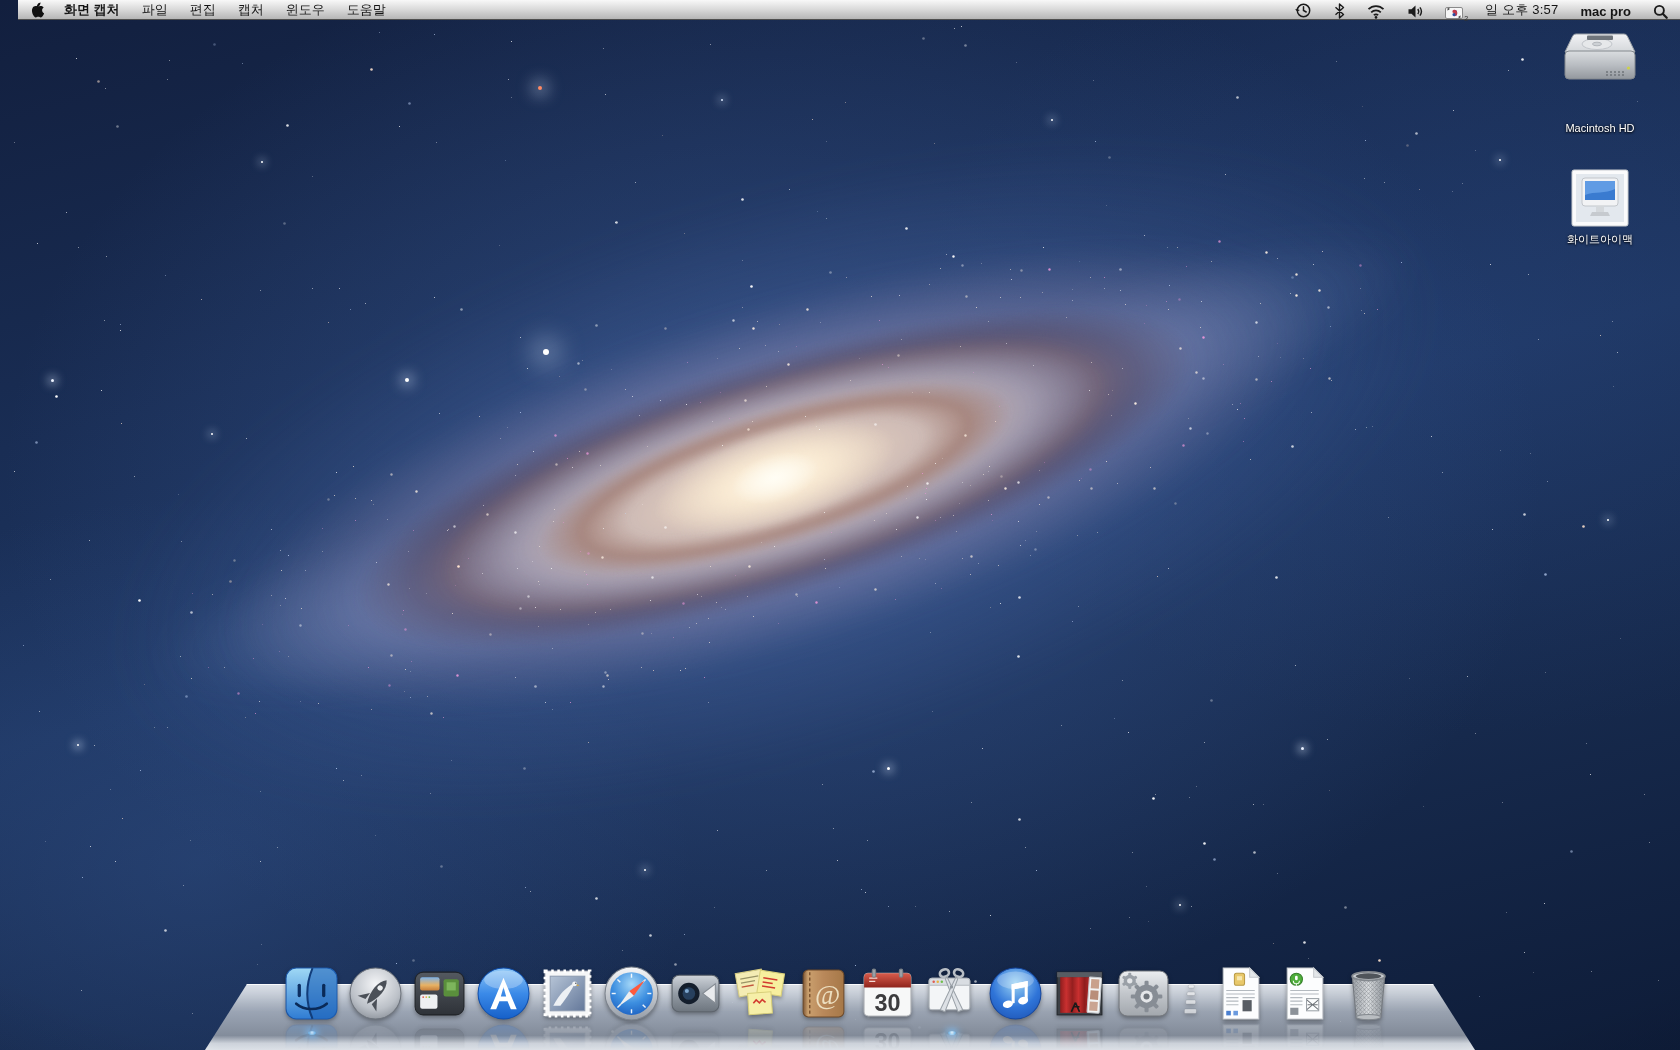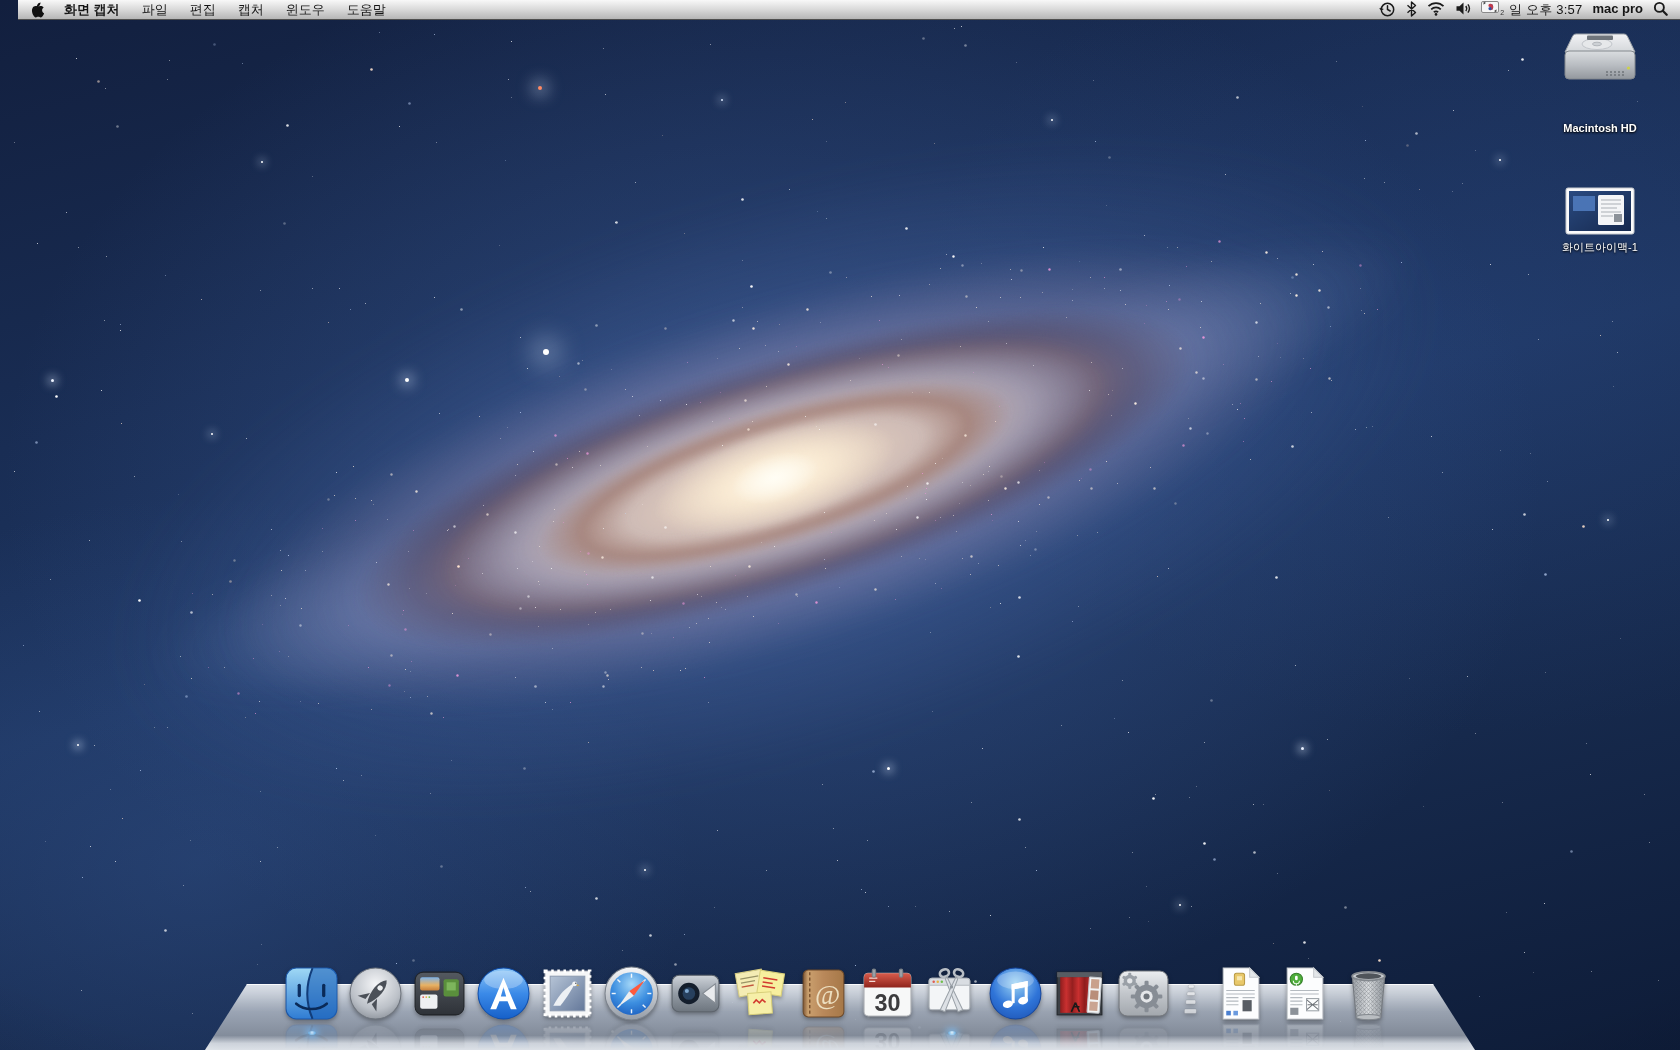--- a/index.html
+++ b/index.html
@@ -44,34 +44,34 @@
 
   
   .menu-bar { position:absolute; top:0; left:0; right:0; height:20px; z-index:50;
     background:linear-gradient(#f8f8f8,#d9d9d9 50%,#b6b6b6);
     border-bottom:1px solid #4f4f4f; display:flex; align-items:center;
     padding:0 12px; font-size:13px; color:#151515;margin-left:18px; }
   .mb-left { display:flex; align-items:center; gap:22px; }
   .mb-apple { display:flex; align-items:center; margin-right:-2px; }
   .mb-app { font-weight:bold; }
   .mb-item, .mb-app, .mb-apple { cursor:default; }
-  .mb-right { margin-left:auto; display:flex; align-items:flex-start; gap:10px; }
+  .mb-right { margin-left:auto; display:flex; align-items:flex-end; gap:22px; }
   .mb-ico { display:flex; align-items:center; }
   .mb-clock { letter-spacing:.2px; }
   .mb-user { font-weight:bold; }
   .mb-flag { position:relative; display:flex; align-items:center; }
   .flag-badge { position:absolute; right:-5px; bottom:-3px; font-size:7px; color:#333; }
 
   
   .desktop-icons { position:absolute; top:28px; right:10px; width:140px; z-index:10;
     display:flex; flex-direction:column; align-items:center; }
   .d-icon { display:flex; flex-direction:column; align-items:center; width:140px; cursor:default; }
   .d-icon .dlabel { margin-top:4px; font-size:11px; color:#fff; text-align:center;
     text-shadow:0 1px 2px rgba(0,0,0,.95), 0 0 3px rgba(0,0,0,.6); }
-  .d-icon.hd .dlabel { font-weight:bold;margin-top:28px; }
+  .d-icon.hd .dlabel { font-weight:normal;margin-top:28px; }
   .d-gap1 { margin-top:34px; } .d-gap2 { margin-top:52px; }
 
   
   .dock { position:absolute; left:0; right:0; bottom:0; height:110px; z-index:60; }
   .dock-shelf { position:absolute; left:50%; bottom:0; transform:translateX(-50%);
     width:1270px; height:66px;
     background:linear-gradient(180deg, rgba(222,228,235,.93) 0%, rgba(172,180,192,.88) 42%,
       rgba(142,150,162,.9) 78%, rgba(212,217,224,.96) 90%, rgba(228,232,237,.96) 100%);
     clip-path:polygon(42px 0, calc(100% - 42px) 0, 100% 100%, 0 100%);
     box-shadow:inset 0 1px 0 rgba(255,255,255,.85), inset 0 12px 18px rgba(255,255,255,.25); }
@@ -225,41 +225,33 @@
             <circle cx="52" cy="47" r="1"></circle>
             <circle cx="56" cy="47" r="1"></circle>
             <circle cx="60" cy="47" r="1"></circle>
             <circle cx="64" cy="47" r="1"></circle>
           </g>
         <circle cx="69.5" cy="40" r="1.6" fill="#cdd24a"></circle>
       </svg>
       <div class="dlabel">Macintosh HD</div>
     </div>
 
-
-    <div class="d-icon d-gap2">
-      <svg width="72" height="50" viewBox="0 0 72 50">
-        <rect x="2" y="2" width="68" height="46" rx="2" fill="#fbfbfc" stroke="#c9ccd0"></rect>
-        <rect x="5" y="5" width="62" height="40" fill="#1d3560"></rect>
-        <rect x="5" y="5" width="62" height="40" fill="url(#scg)"></rect>
-        <defs>
-            <linearGradient id="scg" x1="0" y1="0" x2="1" y2="1">
-              <stop offset="0" stop-color="#2a4a80"></stop>
-              <stop offset="1" stop-color="#16294e"></stop>
-            </linearGradient>
-          </defs>
-        <rect x="9" y="10" width="22" height="15" fill="#4a74b5"></rect>
-        <rect x="34" y="9" width="26" height="30" rx="1.5" fill="#f4f5f7"></rect>
-        <g stroke="#aab0b6" stroke-width="1.2">
-            <path d="M37 14 h20 M37 18 h20 M37 22 h16 M37 26 h20 M37 30 h12"></path>
-          </g>
-        <rect x="50" y="28" width="8" height="8" fill="#8c9299"></rect>
+    <div class="d-icon d-gap1">
+      <svg width="60" height="60" viewBox="0 0 60 60">
+        <rect x="2" y="2" width="56" height="56" rx="2" fill="#fbfbfc" stroke="#c9ccd0"></rect>
+        <rect x="6" y="6" width="48" height="48" fill="#e3e8ee"></rect>
+        <rect x="12" y="10" width="36" height="28" rx="3" fill="#f2f3f5" stroke="#c2c6cb"></rect>
+        <rect x="15" y="13" width="30" height="19" fill="#3a7bd0"></rect>
+        <path d="M15 13 h30 v8 c-10 5 -20 2 -30 6 z" fill="#6aa4e8" opacity=".8"></path>
+        <rect x="26" y="38" width="8" height="6" fill="#d4d8dc"></rect>
+        <path d="M20 48 h20 l-2 -4 h-16 z" fill="#c6cacf"></path>
       </svg>
-      <div class="dlabel">화이트아이맥-1</div>
+      <div class="dlabel">화이트아이맥</div>
     </div>
+
   </div>
 
   <div class="dock">
     <div class="dock-shelf"></div>
     <div class="dock-items">
 
       <div class="dock-item">
           <div class="glyph">
         <svg viewBox="0 0 56 56">
           <defs>

